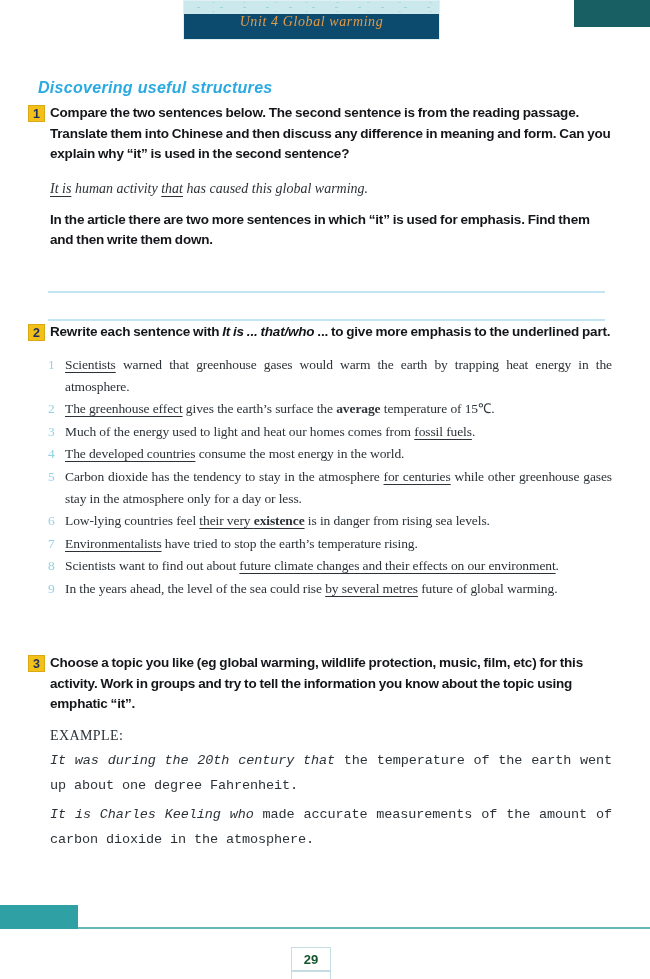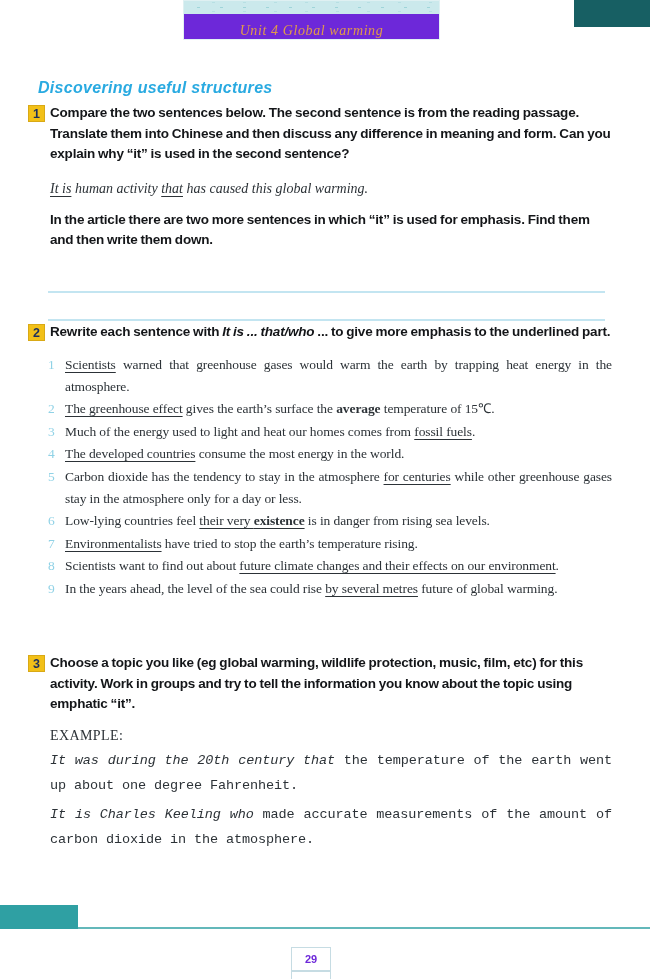--- a/index.html
+++ b/index.html
@@ -17,23 +17,23 @@
   .banner-strip {
     height:13px; background:var(--banner-strip, #cbe9ec);
     background-image:
       radial-gradient(var(--banner-speck,#9fd4d9) 1px, rgba(0,0,0,0) 1.6px),
       radial-gradient(#b7dfe3 1px, rgba(0,0,0,0) 1.6px);
     background-size:23px 7px, 31px 9px;
     background-position:3px 3px, 14px 6px;
     border:1px solid #dff0f2; border-bottom:none;
   }
   .banner-body {
-    height:25px; background:#6d28d9;
+    height:25px; background:#0c4a6e;
     border:1px solid #e2f1f3; border-top:none;
-    display:flex; align-items:flex-end; justify-content:center;
+    display:flex; align-items:flex-start; justify-content:center;
   }
   .banner-title {
     font-family:"Liberation Serif", serif; font-style:italic;
     font-size:14px; letter-spacing:0.6px;
     color:var(--banner-orange, #e09a4a);
   }
 
   
   .corner-block { position:absolute; right:0; top:0; width:76px; height:27px;
     background:var(--corner-teal, #175f63); }
@@ -41,21 +41,21 @@
     background:var(--footer-teal, #2fa0a3); opacity:0.75; }
   .footer-bar { position:absolute; left:0; top:905px; width:78px; height:24px;
     background:var(--footer-teal, #2fa0a3); }
   .pagenum-box {
     position:absolute; left:291px; top:947px; width:38px; height:22px;
     border:1px solid #c6dce3; background:#ffffff;
     display:flex; align-items:center; justify-content:center;
   }
   .pagenum-box span {
     font-family:"Liberation Sans", sans-serif; font-weight:bold;
-    font-size:11px; color:#6d28d9;
+    font-size:13px; color:#14532d;
   }
   .pagenum-box2 { position:absolute; left:291px; top:971px; width:38px; height:10px;
     border:1px solid #c6dce3; background:#ffffff; }
 
   
   .dus-heading {
     position:absolute; left:38px; top:79px;
     font-family:"Liberation Sans", sans-serif;
     font-weight:bold; font-style:italic;
     font-size:16px; letter-spacing:0.3px;

